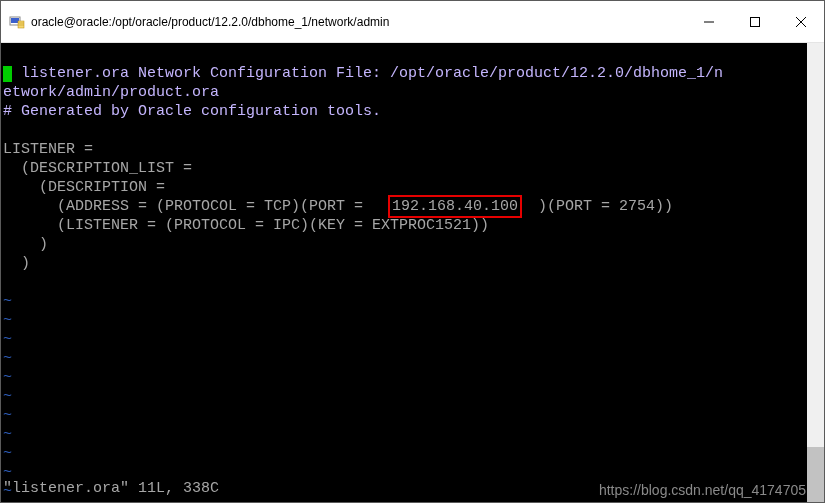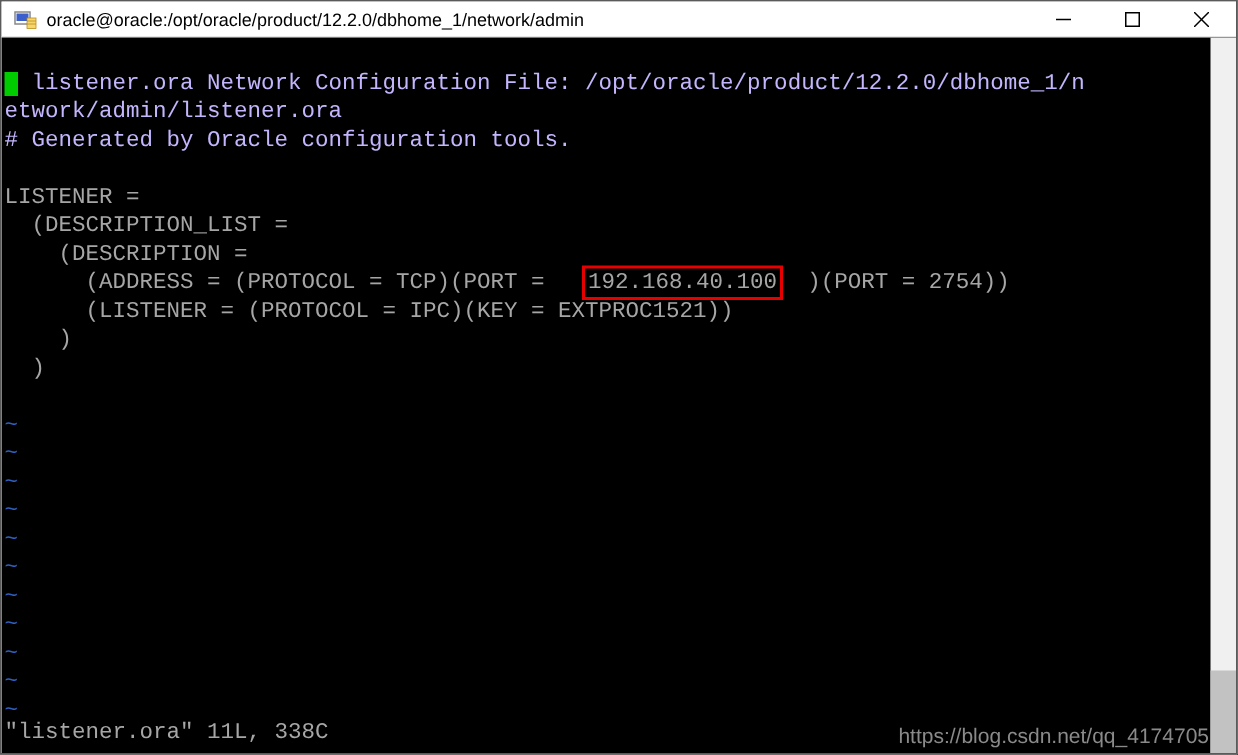--- a/index.html
+++ b/index.html
@@ -7,21 +7,21 @@
       width: 825px;
       height: 503px;
       font-family: "Segoe UI", Tahoma, sans-serif;
       background: #fff;
       border: 1px solid #5a5a5a;
       display: flex;
       flex-direction: column;
       overflow: hidden;
     }
     .titlebar {
-      height: 24px;
+      height: 42px;
       background: #fff;
       border-bottom: 1px solid #e5e5e5;
       display: flex;
       align-items: center;
       padding-left: 8px;
     }
     .app-icon {
       width: 16px;
       height: 16px;
       display: inline-flex;
@@ -137,21 +137,21 @@
       <svg viewBox="0 0 10 10">
           <line x1="0" y1="0" x2="10" y2="10" stroke="#000" stroke-width="1"></line>
           <line x1="10" y1="0" x2="0" y2="10" stroke="#000" stroke-width="1"></line>
         </svg>
     </button>
   </div>
 </div>
 
 <div class="terminal">
 <span class="comment"><span class="cursor-block"></span><span> listener.ora Network Configuration File: /opt/oracle/product/12.2.0/dbhome_1/n</span></span>
-<span class="comment">etwork/admin/listener.ora</span>
+<span class="comment">etwork/admin/product.ora</span>
 <span class="comment"># Generated by Oracle configuration tools.</span>
 
 <span>LISTENER =</span>
 <span>  (DESCRIPTION_LIST =</span>
 <span>    (DESCRIPTION =</span>
 <span><span>      (ADDRESS = (PROTOCOL = TCP)(PORT = </span><span class="red-box">192.168.40.100</span><span>)(PORT = 2754))</span></span>
 <span>      (LISTENER = (PROTOCOL = IPC)(KEY = EXTPROC1521))</span>
 <span>    )</span>
 <span>  )</span>
 

